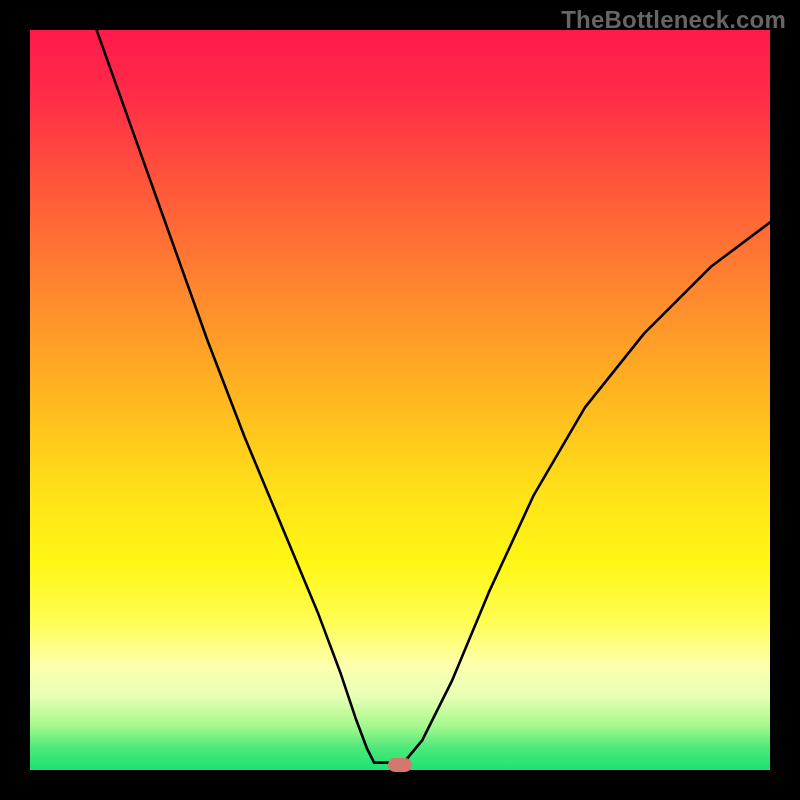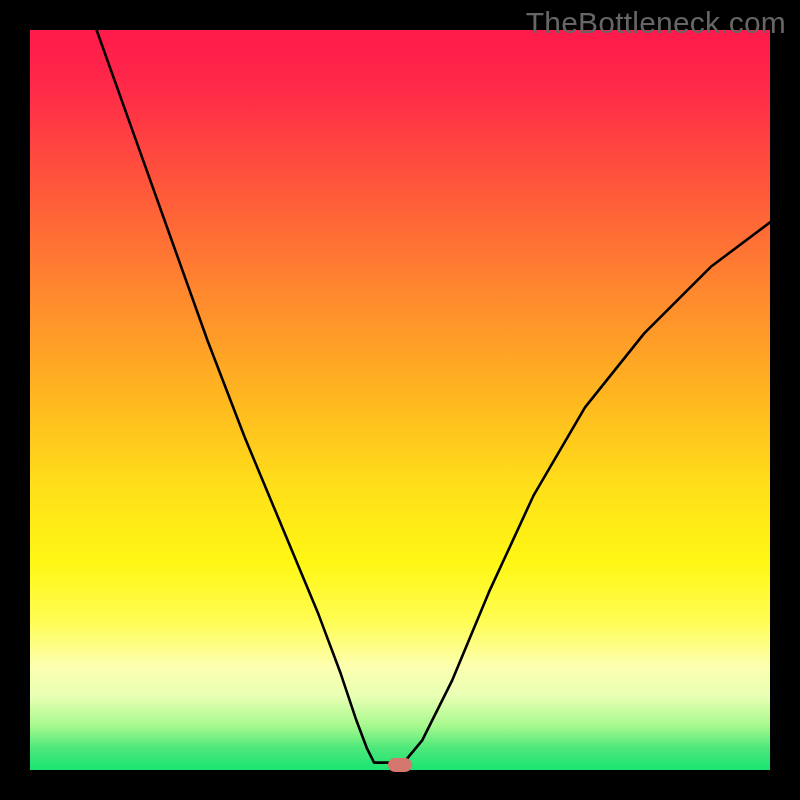--- a/index.html
+++ b/index.html
@@ -8,22 +8,22 @@
     position: relative;
     width: 800px;
     height: 800px;
     background: #000;
   }
   .watermark {
     position: absolute;
     top: 6px;
     right: 14px;
     font-family: Arial, Helvetica, sans-serif;
-    font-size: 30px;
-    font-weight: 400;
+    font-size: 24px;
+    font-weight: 700;
     color: #666;
     letter-spacing: 0.2px;
     z-index: 5;
   }
   .plot-area {
     position: absolute;
     left: 30px;
     top: 30px;
     width: 740px;
     height: 740px;

